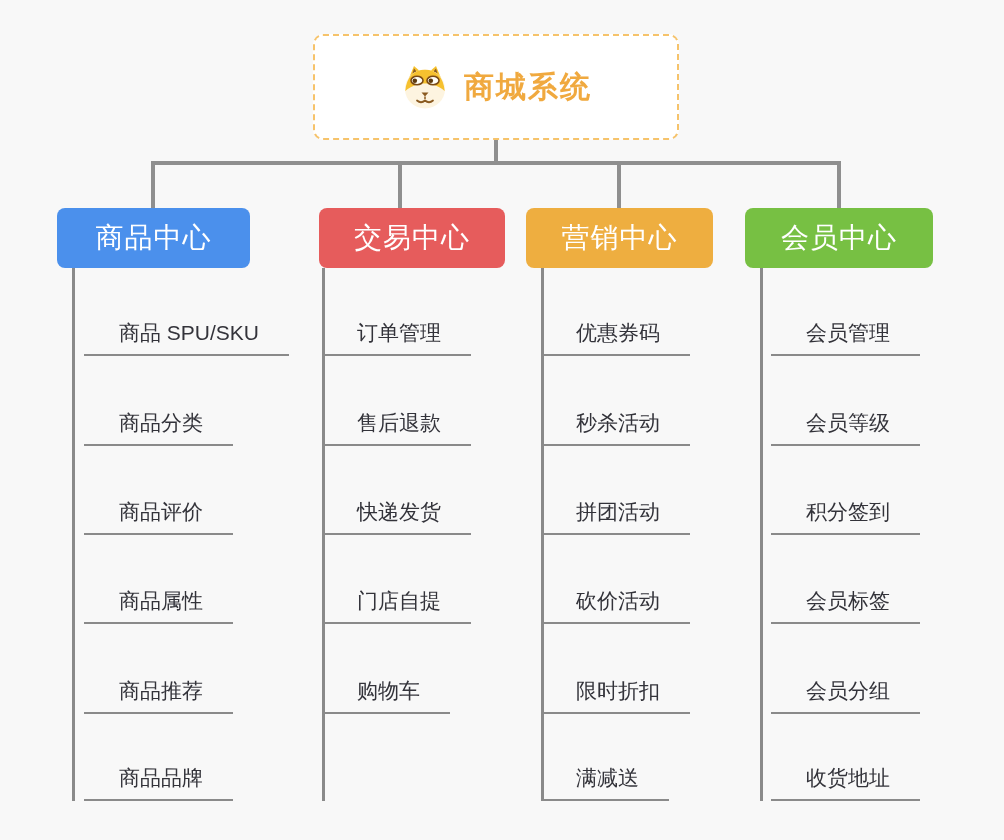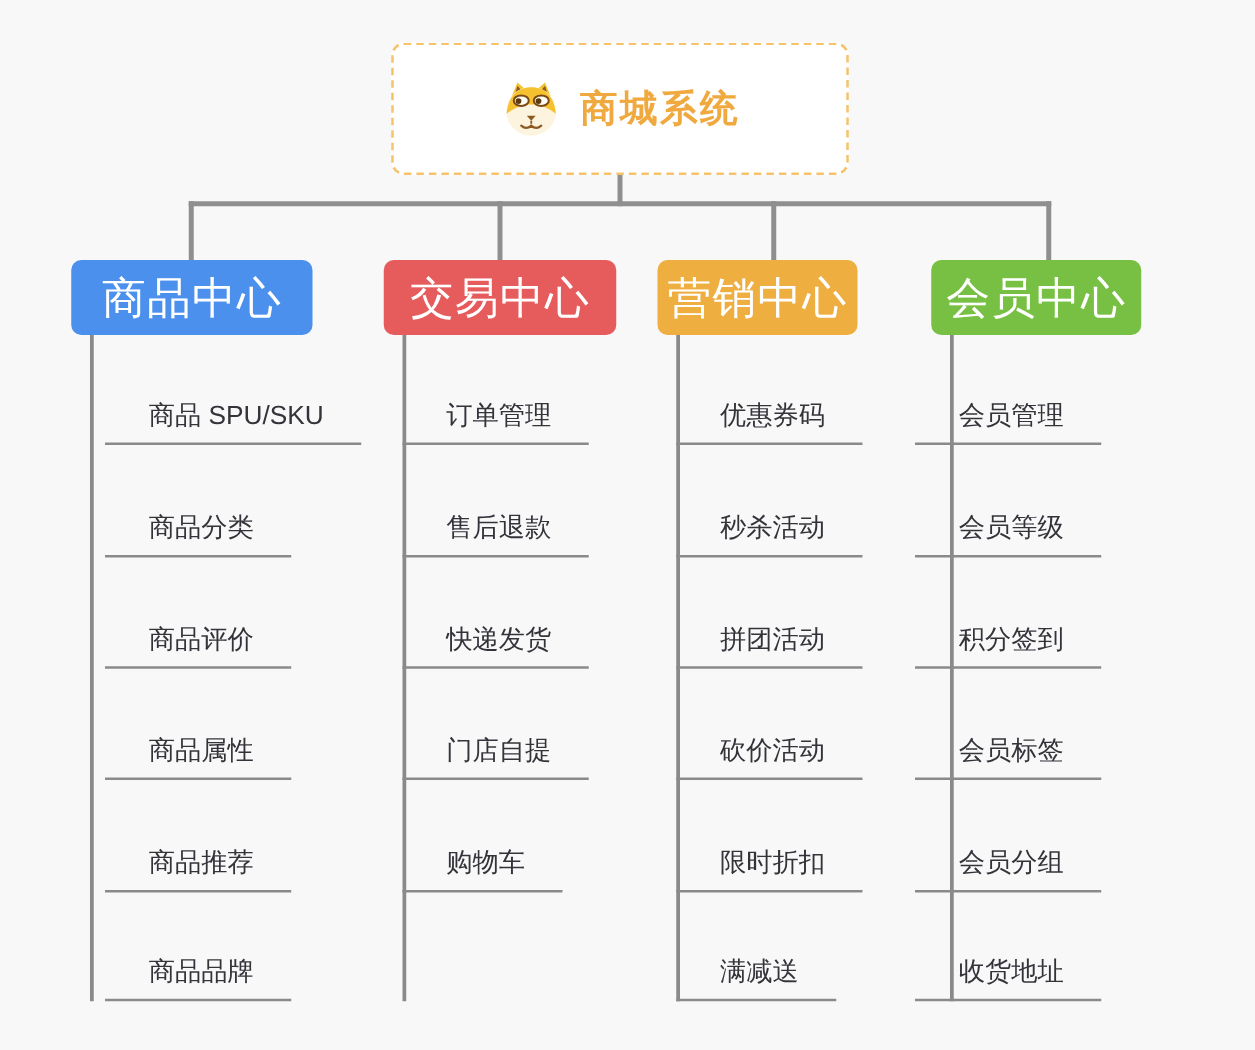--- a/index.html
+++ b/index.html
@@ -39,50 +39,50 @@
   .drop.d0{left:151px;}
   .drop.d1{left:398px;}
   .drop.d2{left:617px;}
   .drop.d3{left:837px;}
   
   .branch-box{
     position:absolute;top:208px;height:60px;
     border-radius:8px;
     display:flex;align-items:center;justify-content:center;
     color:#ffffff;
-    font-size:35px;
+    font-size:28px;
     letter-spacing:1px;
     box-sizing:border-box;
     cursor:default;
   }
   .branch-box.b0{left:57px;width:193px;}
   .branch-box.b1{left:307px;width:186px;}
-  .branch-box.b2{left:526px;width:160px;}
-  .branch-box.b3{left:745px;width:168px;}
+  .branch-box.b2{left:526px;width:187px;}
+  .branch-box.b3{left:745px;width:188px;}
   
   .trunk{position:absolute;top:268px;width:3px;height:533px;background:#8a8a8a;}
   .trunk.c0{left:72px;}
   .trunk.c1{left:322px;}
   .trunk.c2{left:541px;}
   .trunk.c3{left:760px;}
   
   .leaf{
     position:absolute;
     display:inline-block;
     font-size:21px;
     line-height:30px;
     color:#33333a;
     padding:0 30px 6px 35px;
     border-bottom:2px solid #8a8a8a;
     white-space:nowrap;
   }
   .leaf.c0{left:84px;}
   .leaf.c1{left:322px;}
   .leaf.c2{left:541px;}
-  .leaf.c3{left:732px;}
+  .leaf.c3{left:771px;}
   .leaf.r0{top:318px;}
   .leaf.r1{top:408px;}
   .leaf.r2{top:497px;}
   .leaf.r3{top:586px;}
   .leaf.r4{top:676px;}
   .leaf.r5{top:763px;}
 </style>
 </head>
 <body>
 
@@ -110,21 +110,21 @@
   </div>
 
   <div class="line stem"></div>
   <div class="line bar"></div>
   <div class="line drop d0"></div>
   <div class="line drop d1"></div>
   <div class="line drop d2"></div>
   <div class="line drop d3"></div>
 
   <div class="branch-box b0" style="background-color: rgb(75, 144, 236);">商品中心</div>
-  <div class="branch-box b1" style="background-color: rgb(230, 92, 92);">交易中心</div>
+  <div class="branch-box b1" style="background-color: rgb(230, 92, 92); margin-left: 12px;">交易中心</div>
   <div class="branch-box b2" style="background-color: rgb(238, 174, 64);">营销中心</div>
   <div class="branch-box b3" style="background-color: rgb(119, 192, 67);">会员中心</div>
 
   <div class="trunk c0"></div>
   <div class="trunk c1"></div>
   <div class="trunk c2"></div>
   <div class="trunk c3"></div>
 
   <div class="leaf c0 r0">商品 SPU/SKU</div>
   <div class="leaf c0 r1">商品分类</div>

